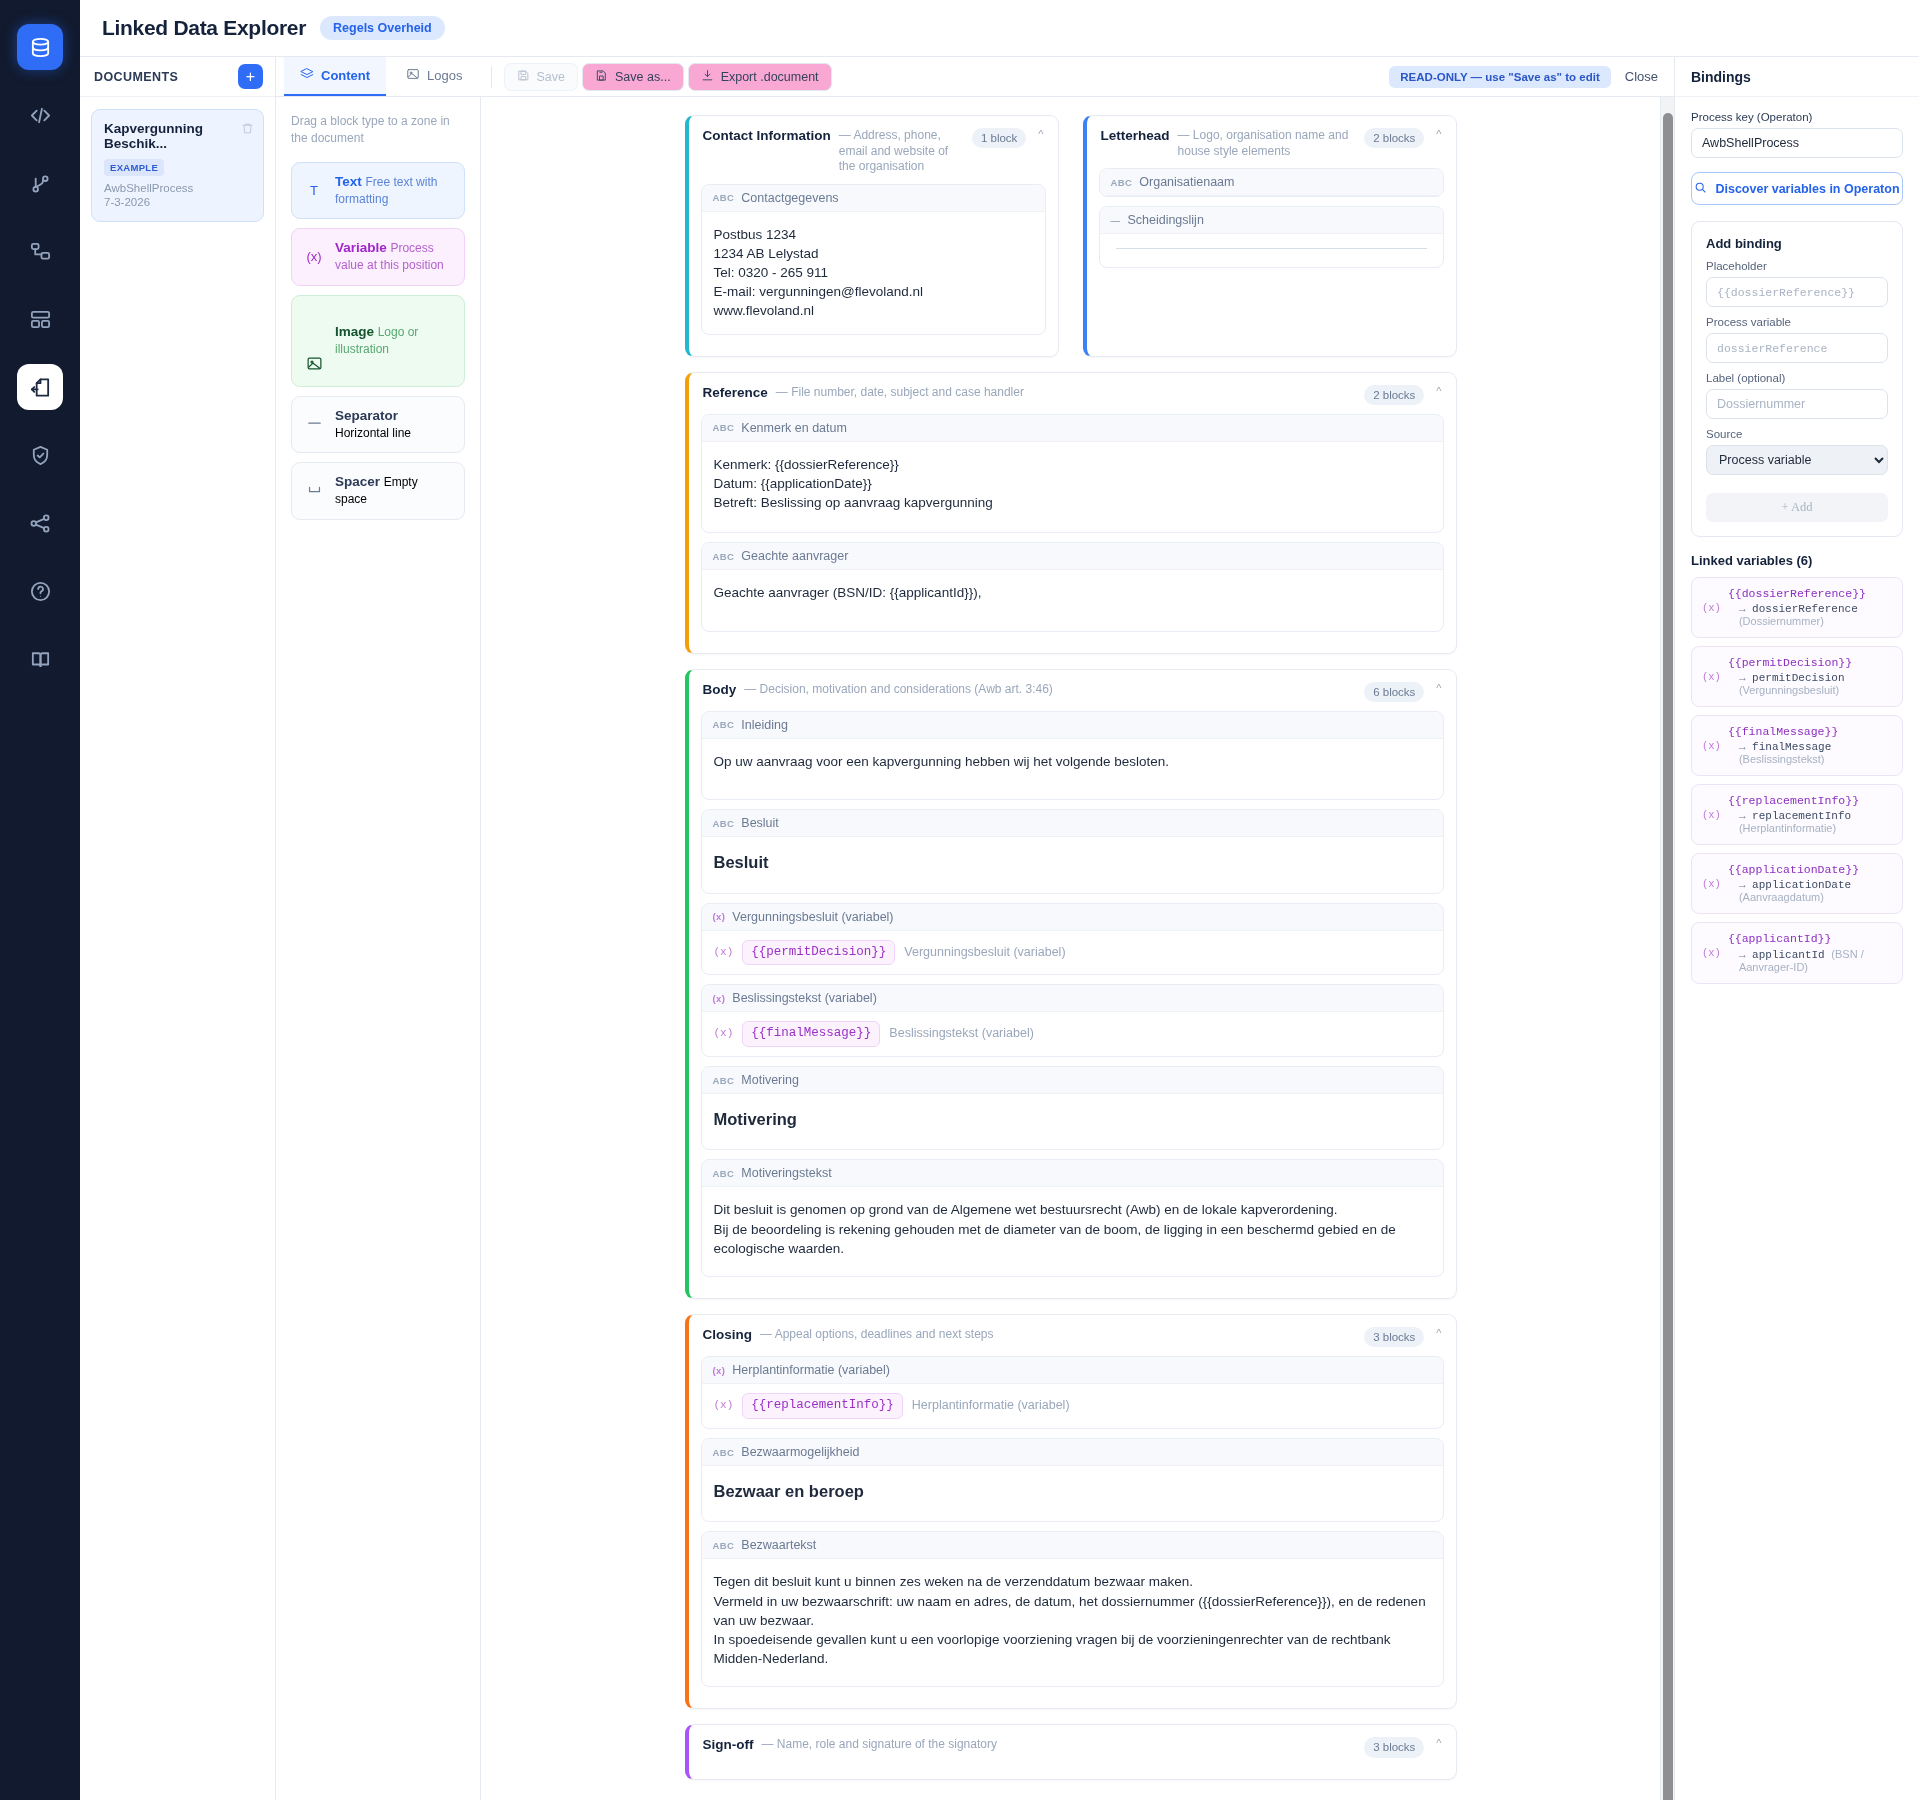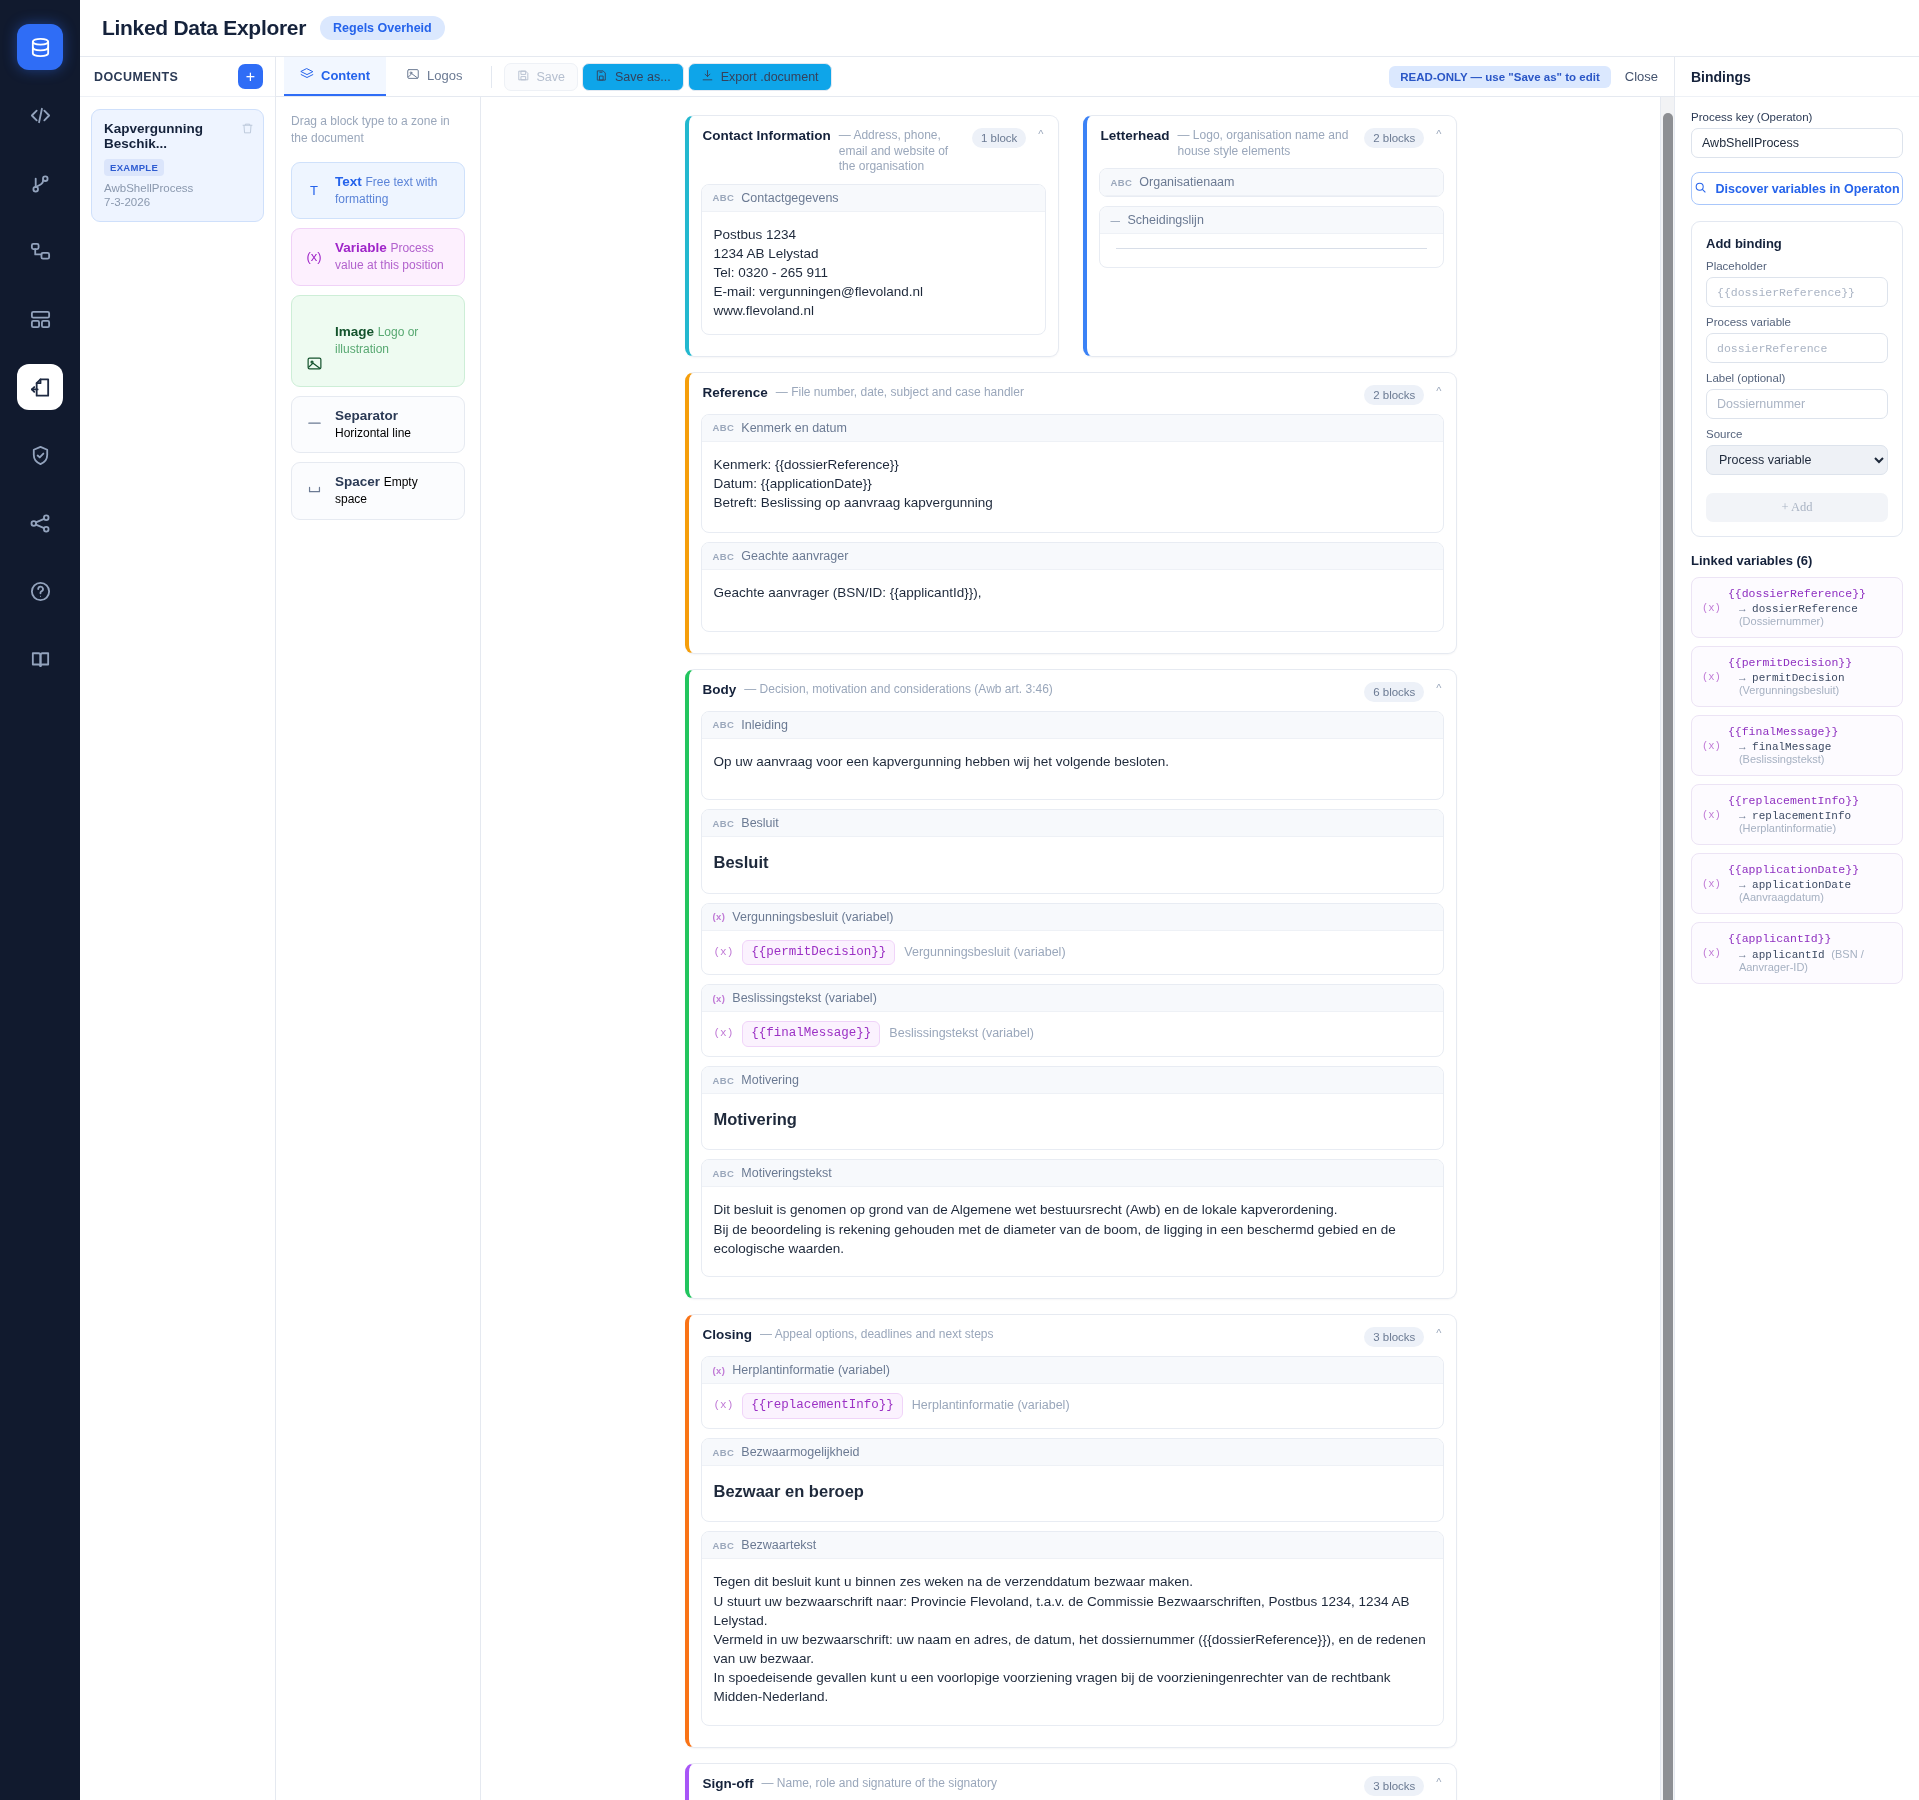--- a/index.html
+++ b/index.html
@@ -103,21 +103,21 @@
     height: 39px; padding: 0 16px;
     font-size: 13px; color: #6b7a93; cursor: pointer;
     border-bottom: 2px solid transparent;
   }
   .tab svg { width: 14px; height: 14px; stroke: currentColor; fill: none; stroke-width: 1.7; stroke-linecap: round; stroke-linejoin: round; }
   .tab.sel { color: #2563eb; font-weight: 600; background: #f2f7ff; border-bottom-color: #2f6df6; }
   .tb-div { width: 1px; height: 22px; background: #e3e8f0; margin: 0 8px; }
   .tb-btn {
     display: flex; align-items: center; gap: 7px;
     height: 28px; padding: 0 12px; border-radius: 7px;
-    background: #0ea5e9; border: 1px solid #e4e9f1;
+    background: #f9a8d4; border: 1px solid #e4e9f1;
     font-size: 12.5px; color: #35425c; cursor: pointer;
     font-family: inherit;
   }
   .tb-btn svg { width: 13px; height: 13px; stroke: currentColor; fill: none; stroke-width: 1.7; stroke-linecap: round; stroke-linejoin: round; }
   .tb-btn.disabled { background: #fafbfd; border-color: #eef1f6; color: #b5bfcf; cursor: default; }
   .tb-right { margin-left: auto; display: flex; align-items: center; gap: 14px; padding-right: 6px; }
   .ro-badge {
     background: #dbe8fe; color: #2a56c6;
     font-size: 11.5px; font-weight: 600;
     padding: 5px 11px; border-radius: 6px;
@@ -671,21 +671,20 @@
                   <div class="blk-body h2">Bezwaar en beroep</div>
                 </div>
 
                 <div class="blk">
                   <div class="blk-head">
                     <span class="blk-kind">ABC</span>
                     <span class="blk-label">Bezwaartekst</span>
                   </div>
                   <div class="blk-body" style="padding-bottom:18px">
                     <span class="ln">Tegen dit besluit kunt u binnen zes weken na de verzenddatum bezwaar maken.</span>
-                    <span class="ln">U stuurt uw bezwaarschrift naar: Provincie Flevoland, t.a.v. de Commissie Bezwaarschriften, Postbus 1234, 1234 AB Lelystad.</span>
                     <span class="ln">Vermeld in uw bezwaarschrift: uw naam en adres, de datum, het dossiernummer ({{dossierReference}}), en de redenen van uw bezwaar.</span>
                     <span class="ln">In spoedeisende gevallen kunt u een voorlopige voorziening vragen bij de voorzieningenrechter van de rechtbank Midden-Nederland.</span>
                   </div>
                 </div>
               </div>
 
               <div class="zone wide" style="border-left-color:#a855f7">
                 <div class="zone-head">
                   <span class="zone-name">Sign-off</span>
                   <span class="zone-desc">— Name, role and signature of the signatory</span>

